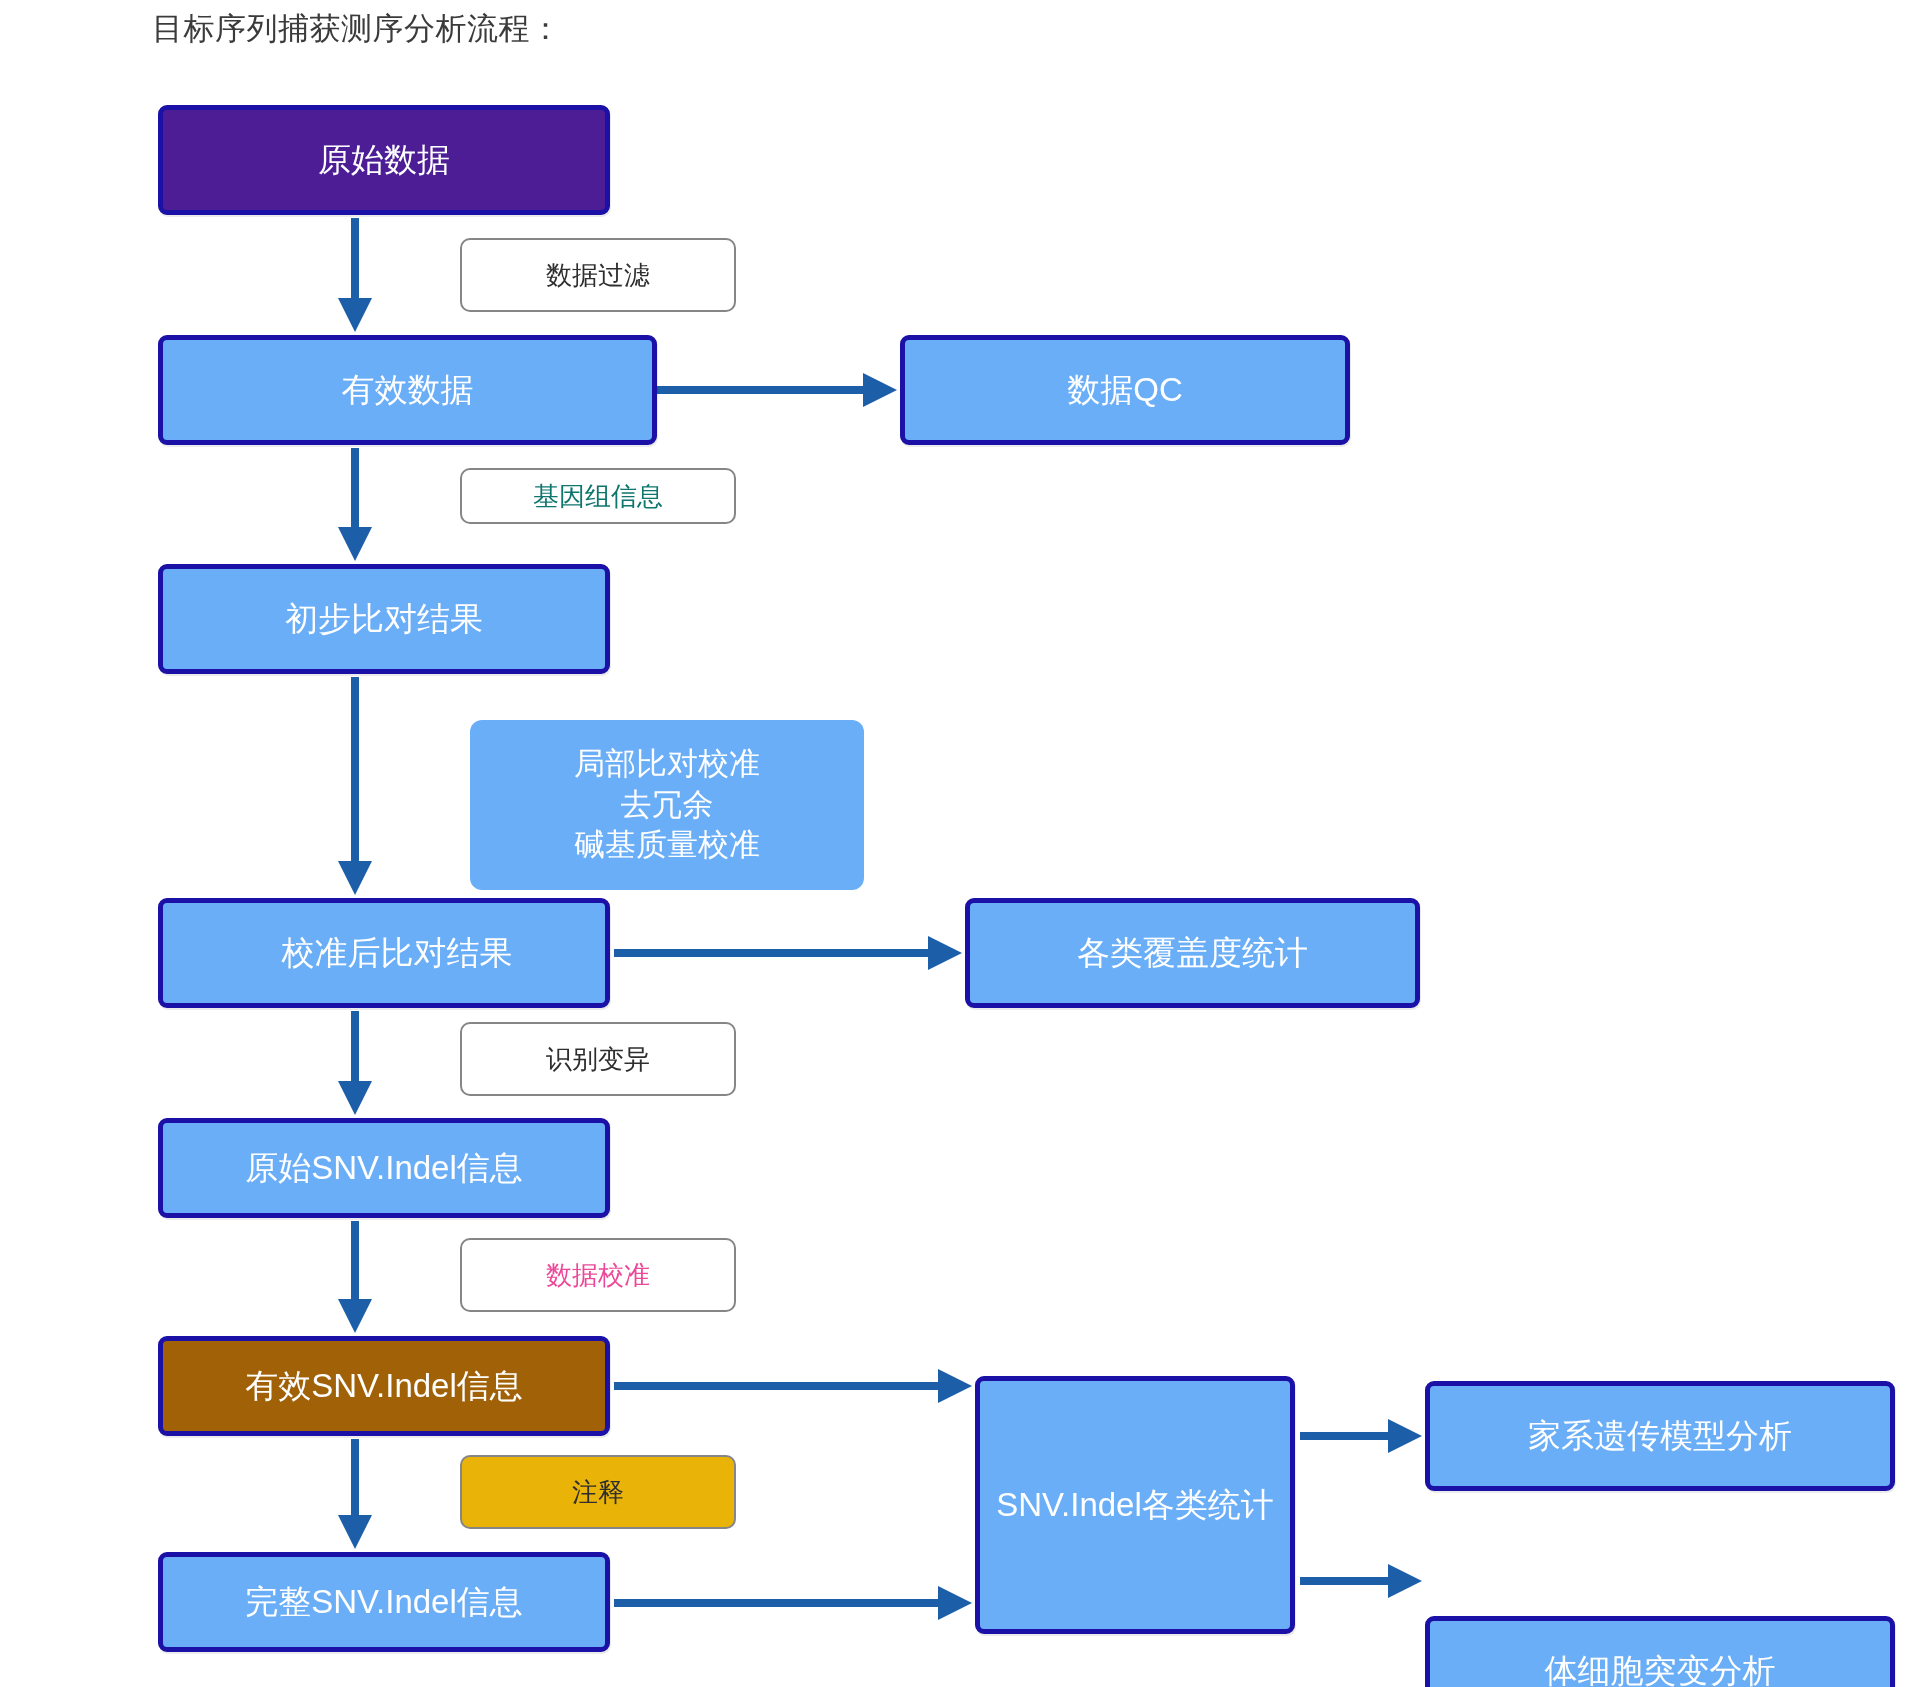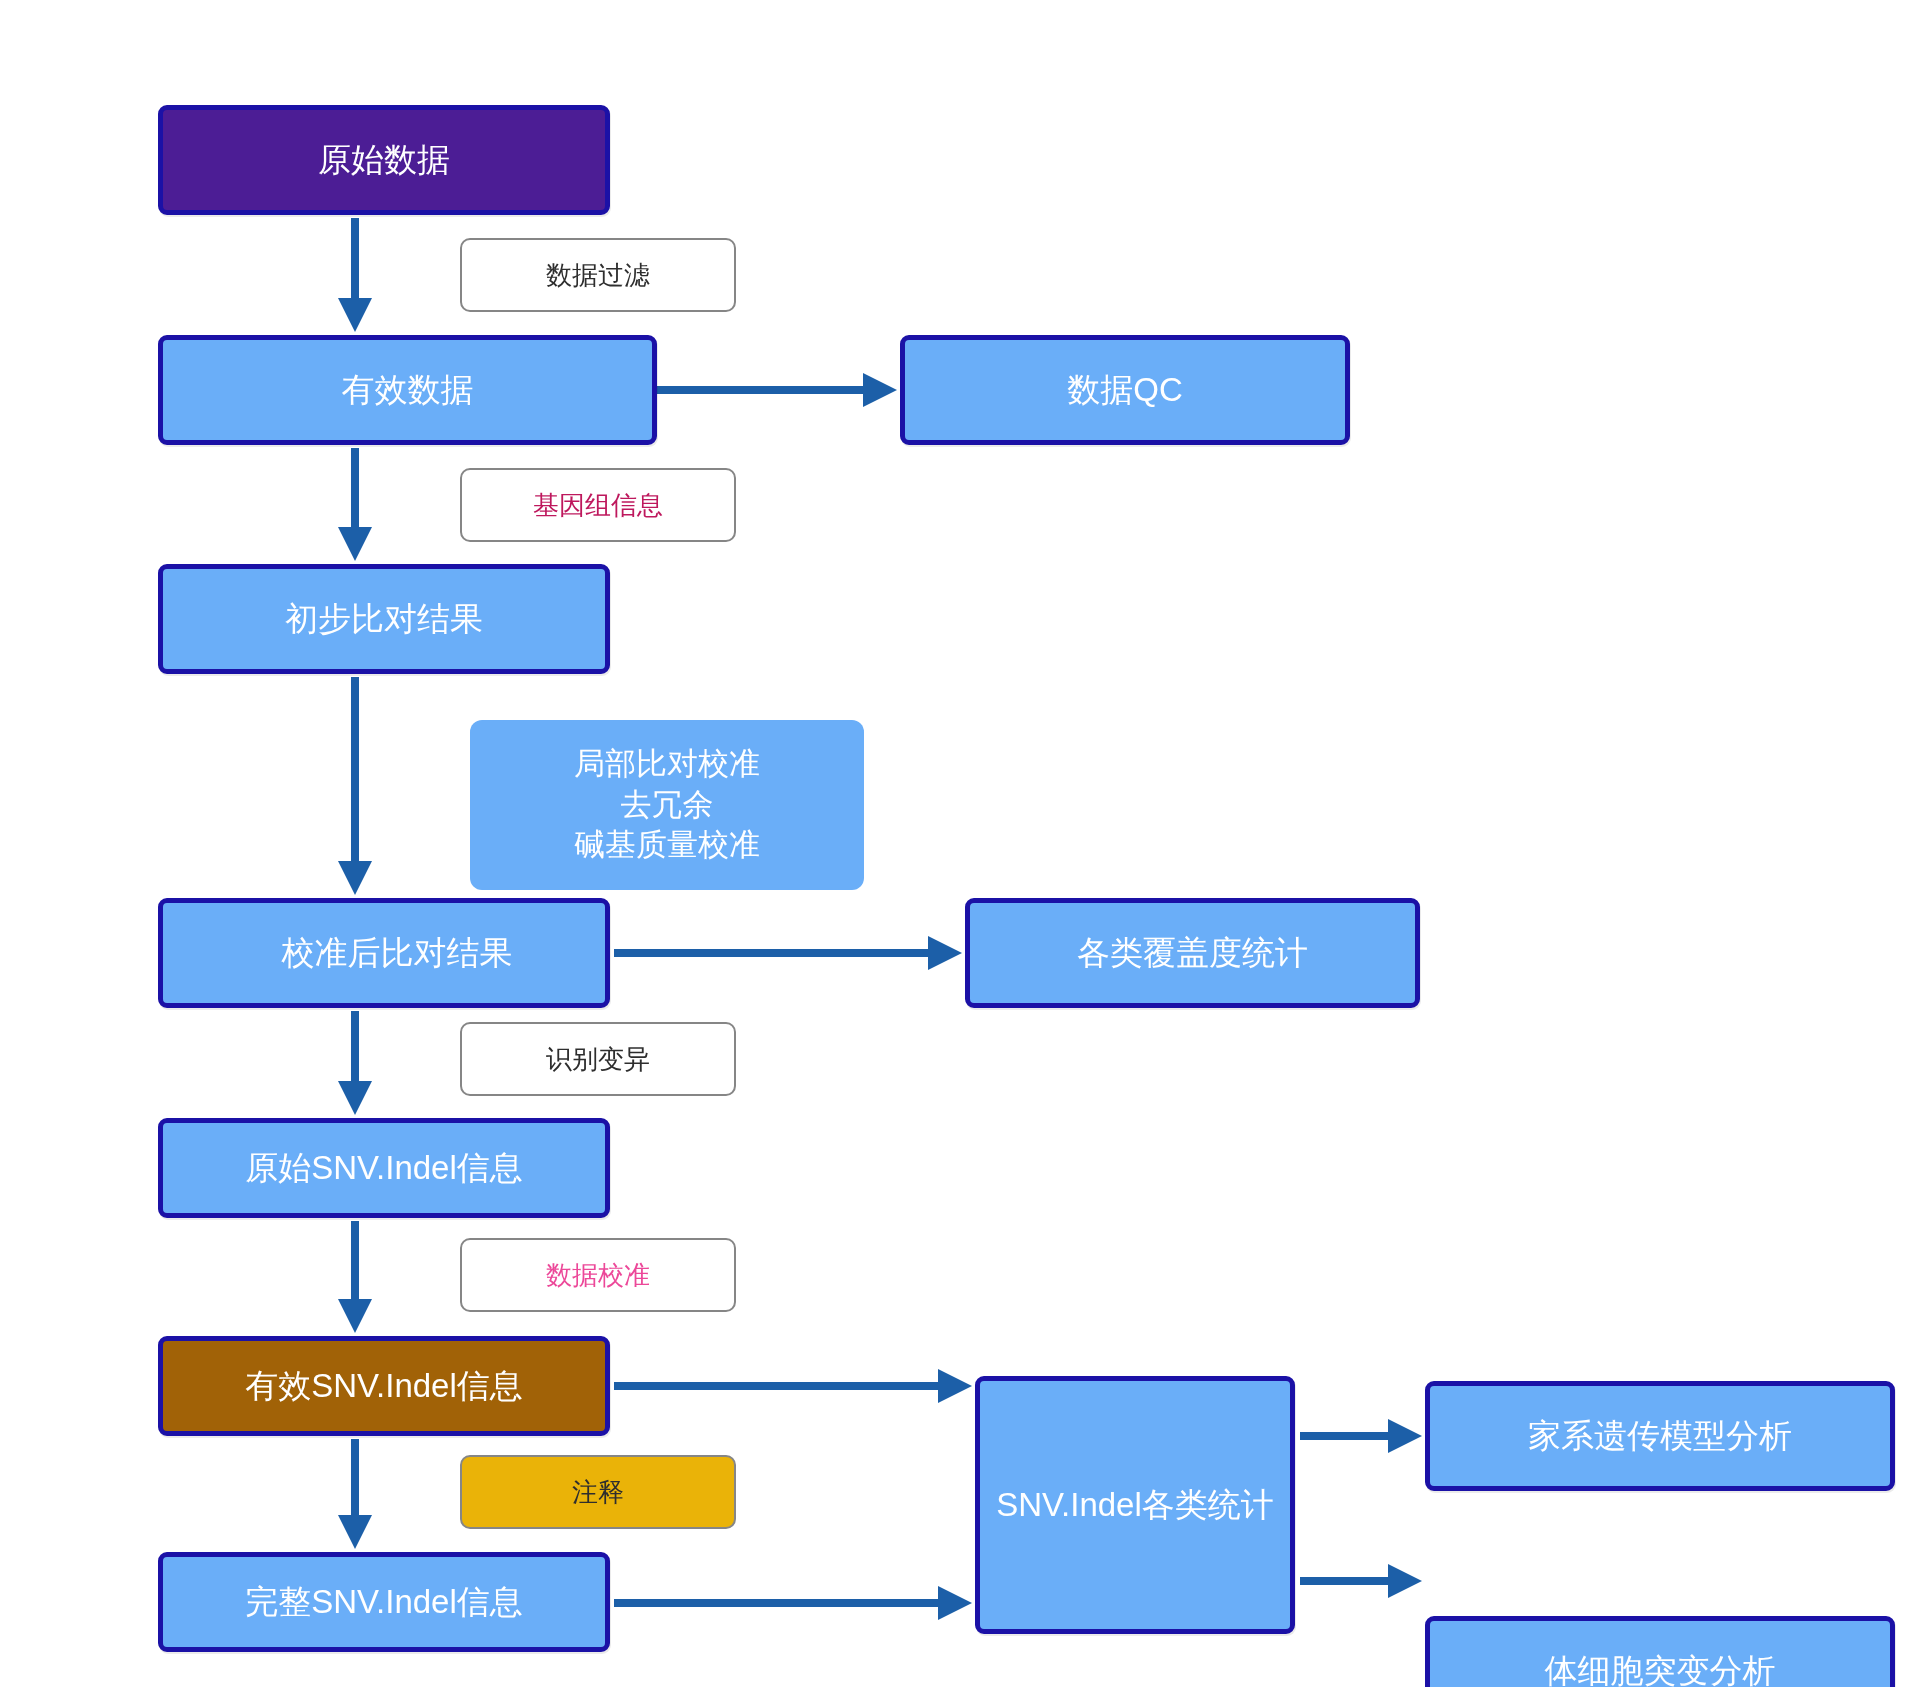--- a/index.html
+++ b/index.html
@@ -70,20 +70,21 @@
     color: #2e2e2e;
     font-size: 26px;
     white-space: nowrap;
   }
 </style>
 </head>
 <body>
 
 <div id="canvas">
 
+  <div class="title">目标序列捕获测序分析流程：</div>
 
   <svg id="edges" viewBox="0 0 1920 1687" xmlns="http://www.w3.org/2000/svg">
       <g>
         <rect x="351" y="218" width="8" height="82" fill="#1c5fa8"></rect>
         <polygon points="338,298 372,298 355,332" fill="#1c5fa8"></polygon>
       </g>
       <g>
         <rect x="614" y="386" width="251" height="8" fill="#1c5fa8"></rect>
         <polygon points="863,373 863,407 897,390" fill="#1c5fa8"></polygon>
       </g>
@@ -167,21 +168,21 @@
         <span>家系遗传模型分析</span>
       </div>
       <div class="node" style="left: 1425px; top: 1616px; width: 470px; height: 110px; background: rgb(106, 174, 248); color: rgb(255, 255, 255); border-color: rgb(27, 17, 166);">
         <span>体细胞突变分析</span>
       </div>
     </div>
   <div id="label-layer">
       <div class="label-box" style="left: 460px; top: 238px; width: 276px; height: 74px; background: rgb(255, 255, 255); border-color: rgb(134, 134, 134); color: rgb(46, 46, 46);">
         <span>数据过滤</span>
       </div>
-      <div class="label-box" style="left: 460px; top: 468px; width: 276px; height: 74px; background: rgb(255, 255, 255); border-color: rgb(134, 134, 134); color: #be185d;">
+      <div class="label-box" style="left: 460px; top: 468px; width: 276px; height: 56px; background: rgb(255, 255, 255); border-color: rgb(134, 134, 134); color: #0f766e;">
         <span>基因组信息</span>
       </div>
       <div class="label-box" style="left: 460px; top: 1022px; width: 276px; height: 74px; background: rgb(255, 255, 255); border-color: rgb(134, 134, 134); color: rgb(46, 46, 46);">
         <span>识别变异</span>
       </div>
       <div class="label-box" style="left: 460px; top: 1238px; width: 276px; height: 74px; background: rgb(255, 255, 255); border-color: rgb(134, 134, 134); color: #ec4899;">
         <span>数据校准</span>
       </div>
       <div class="label-box" style="left: 460px; top: 1455px; width: 276px; height: 74px; background: #eab308; border-color: rgb(134, 134, 134); color: rgb(46, 46, 46);">
         <span>注释</span>

